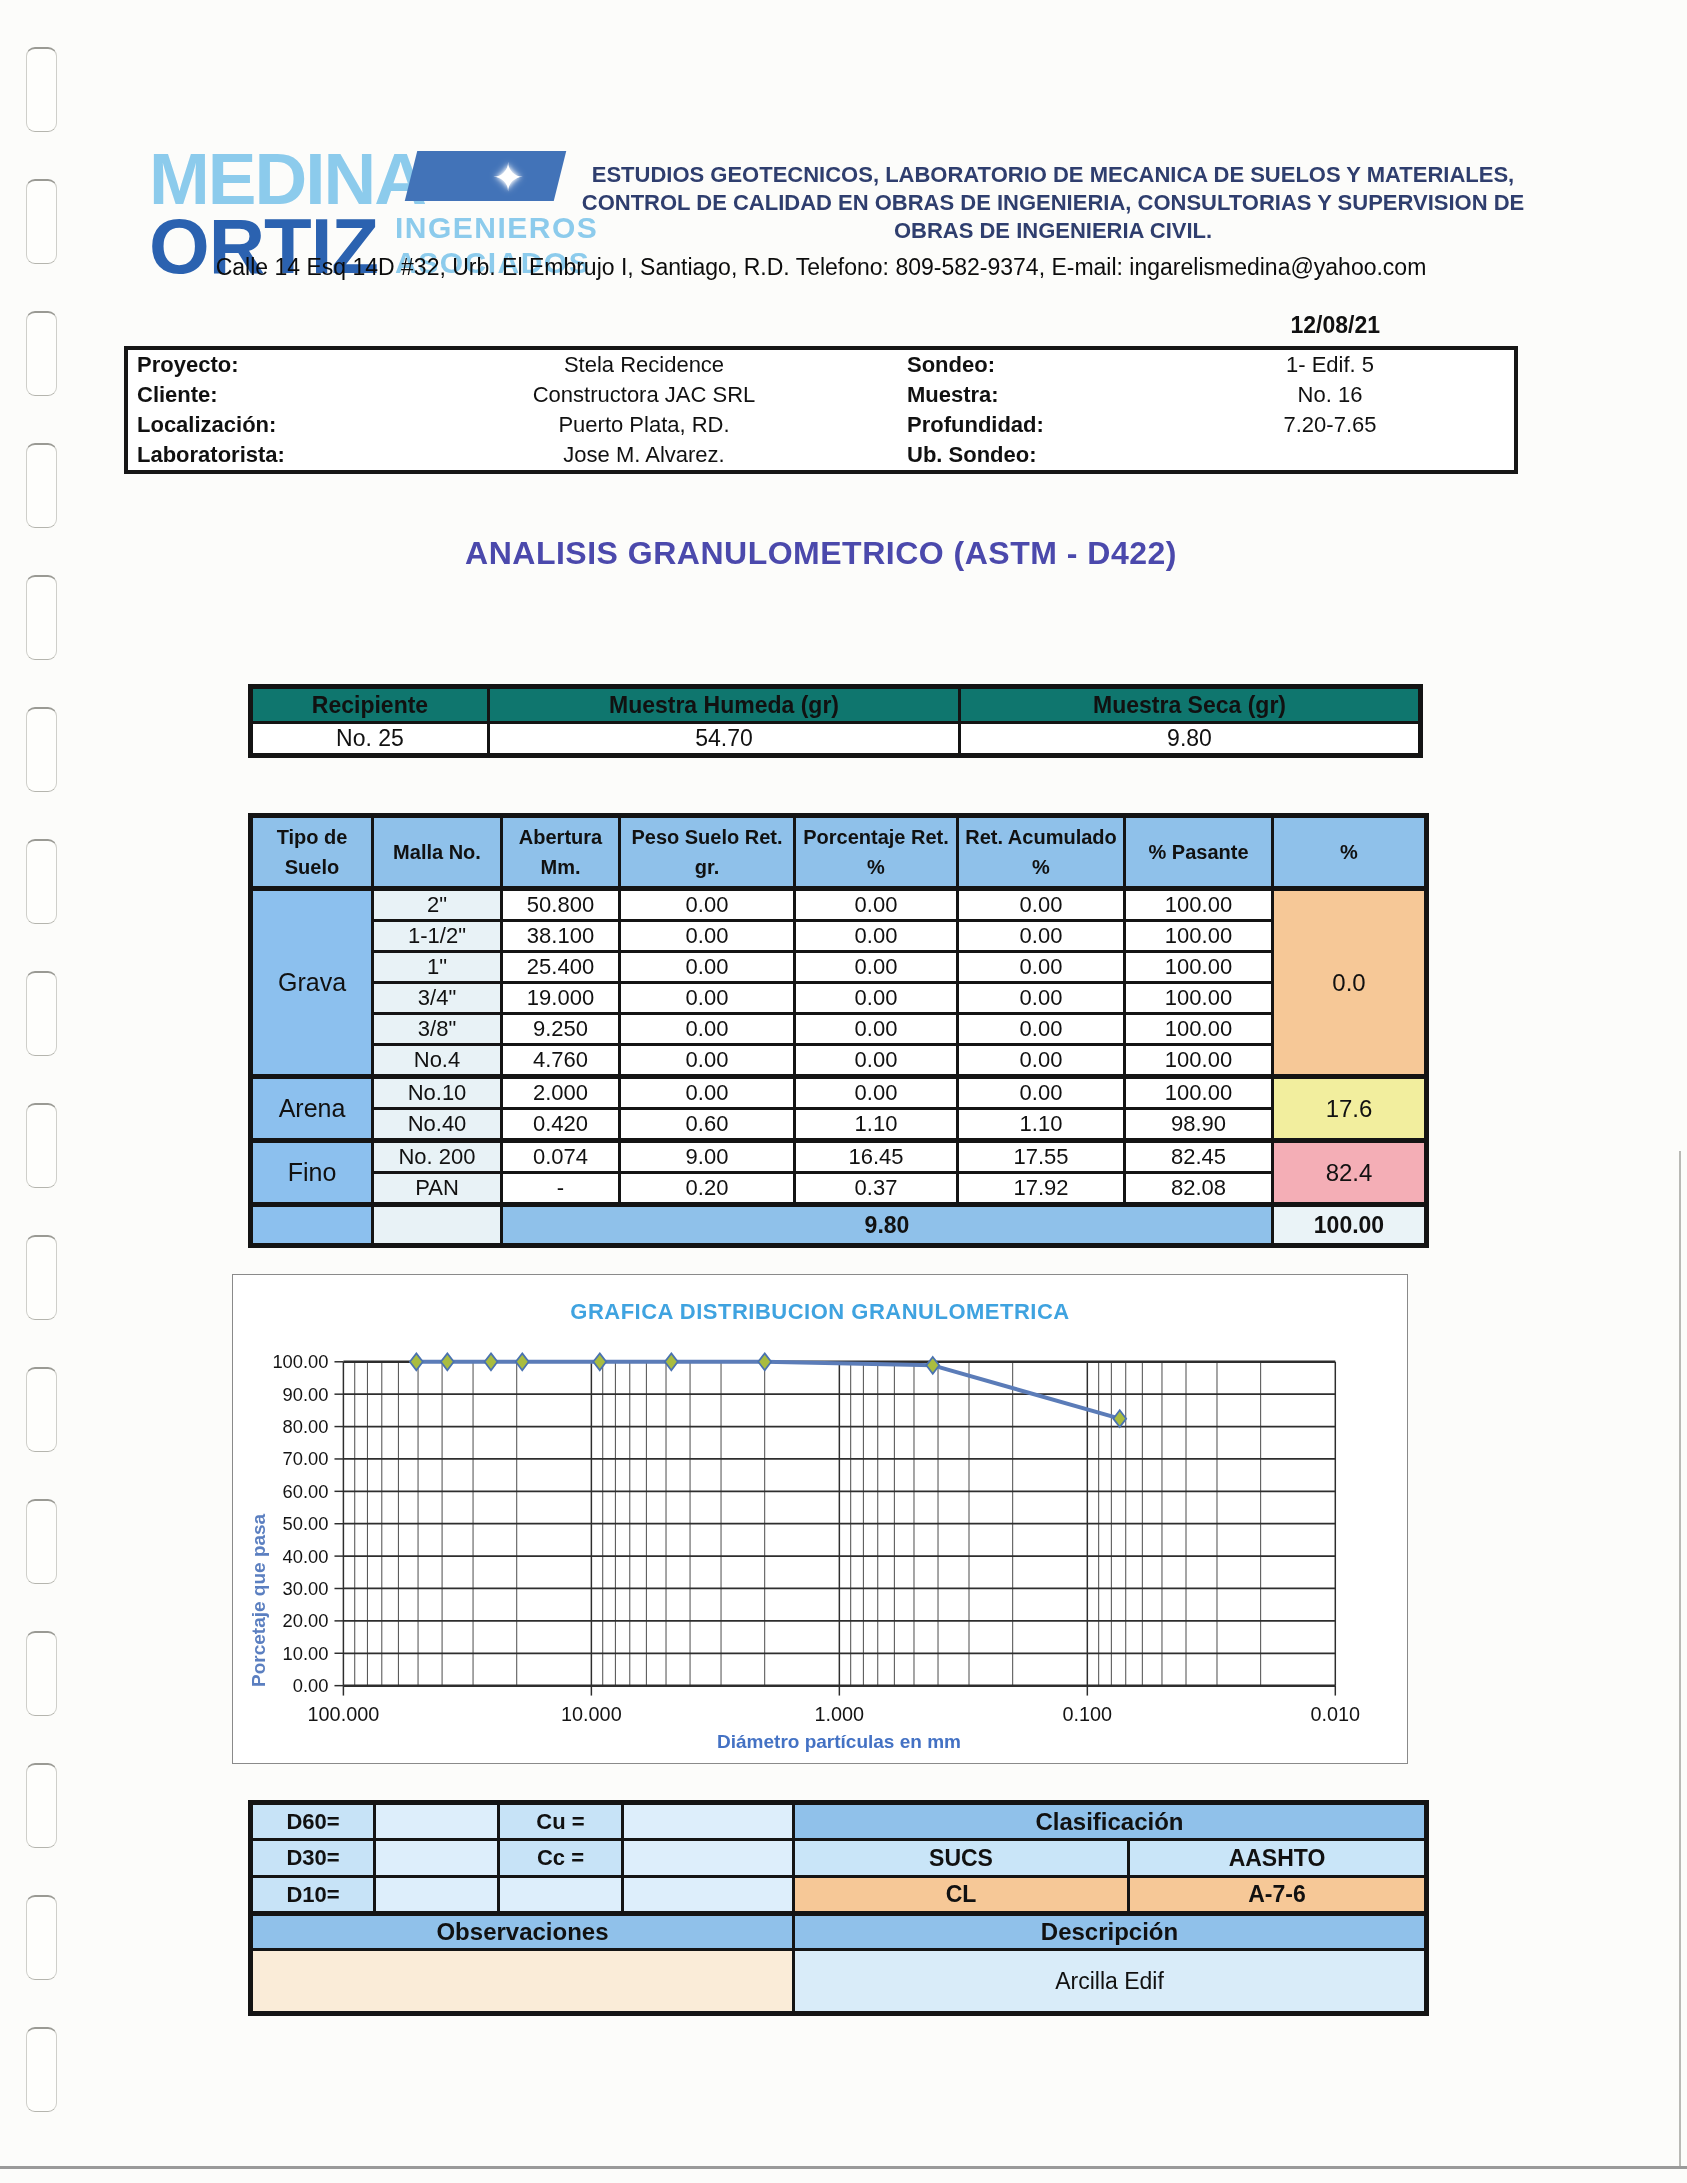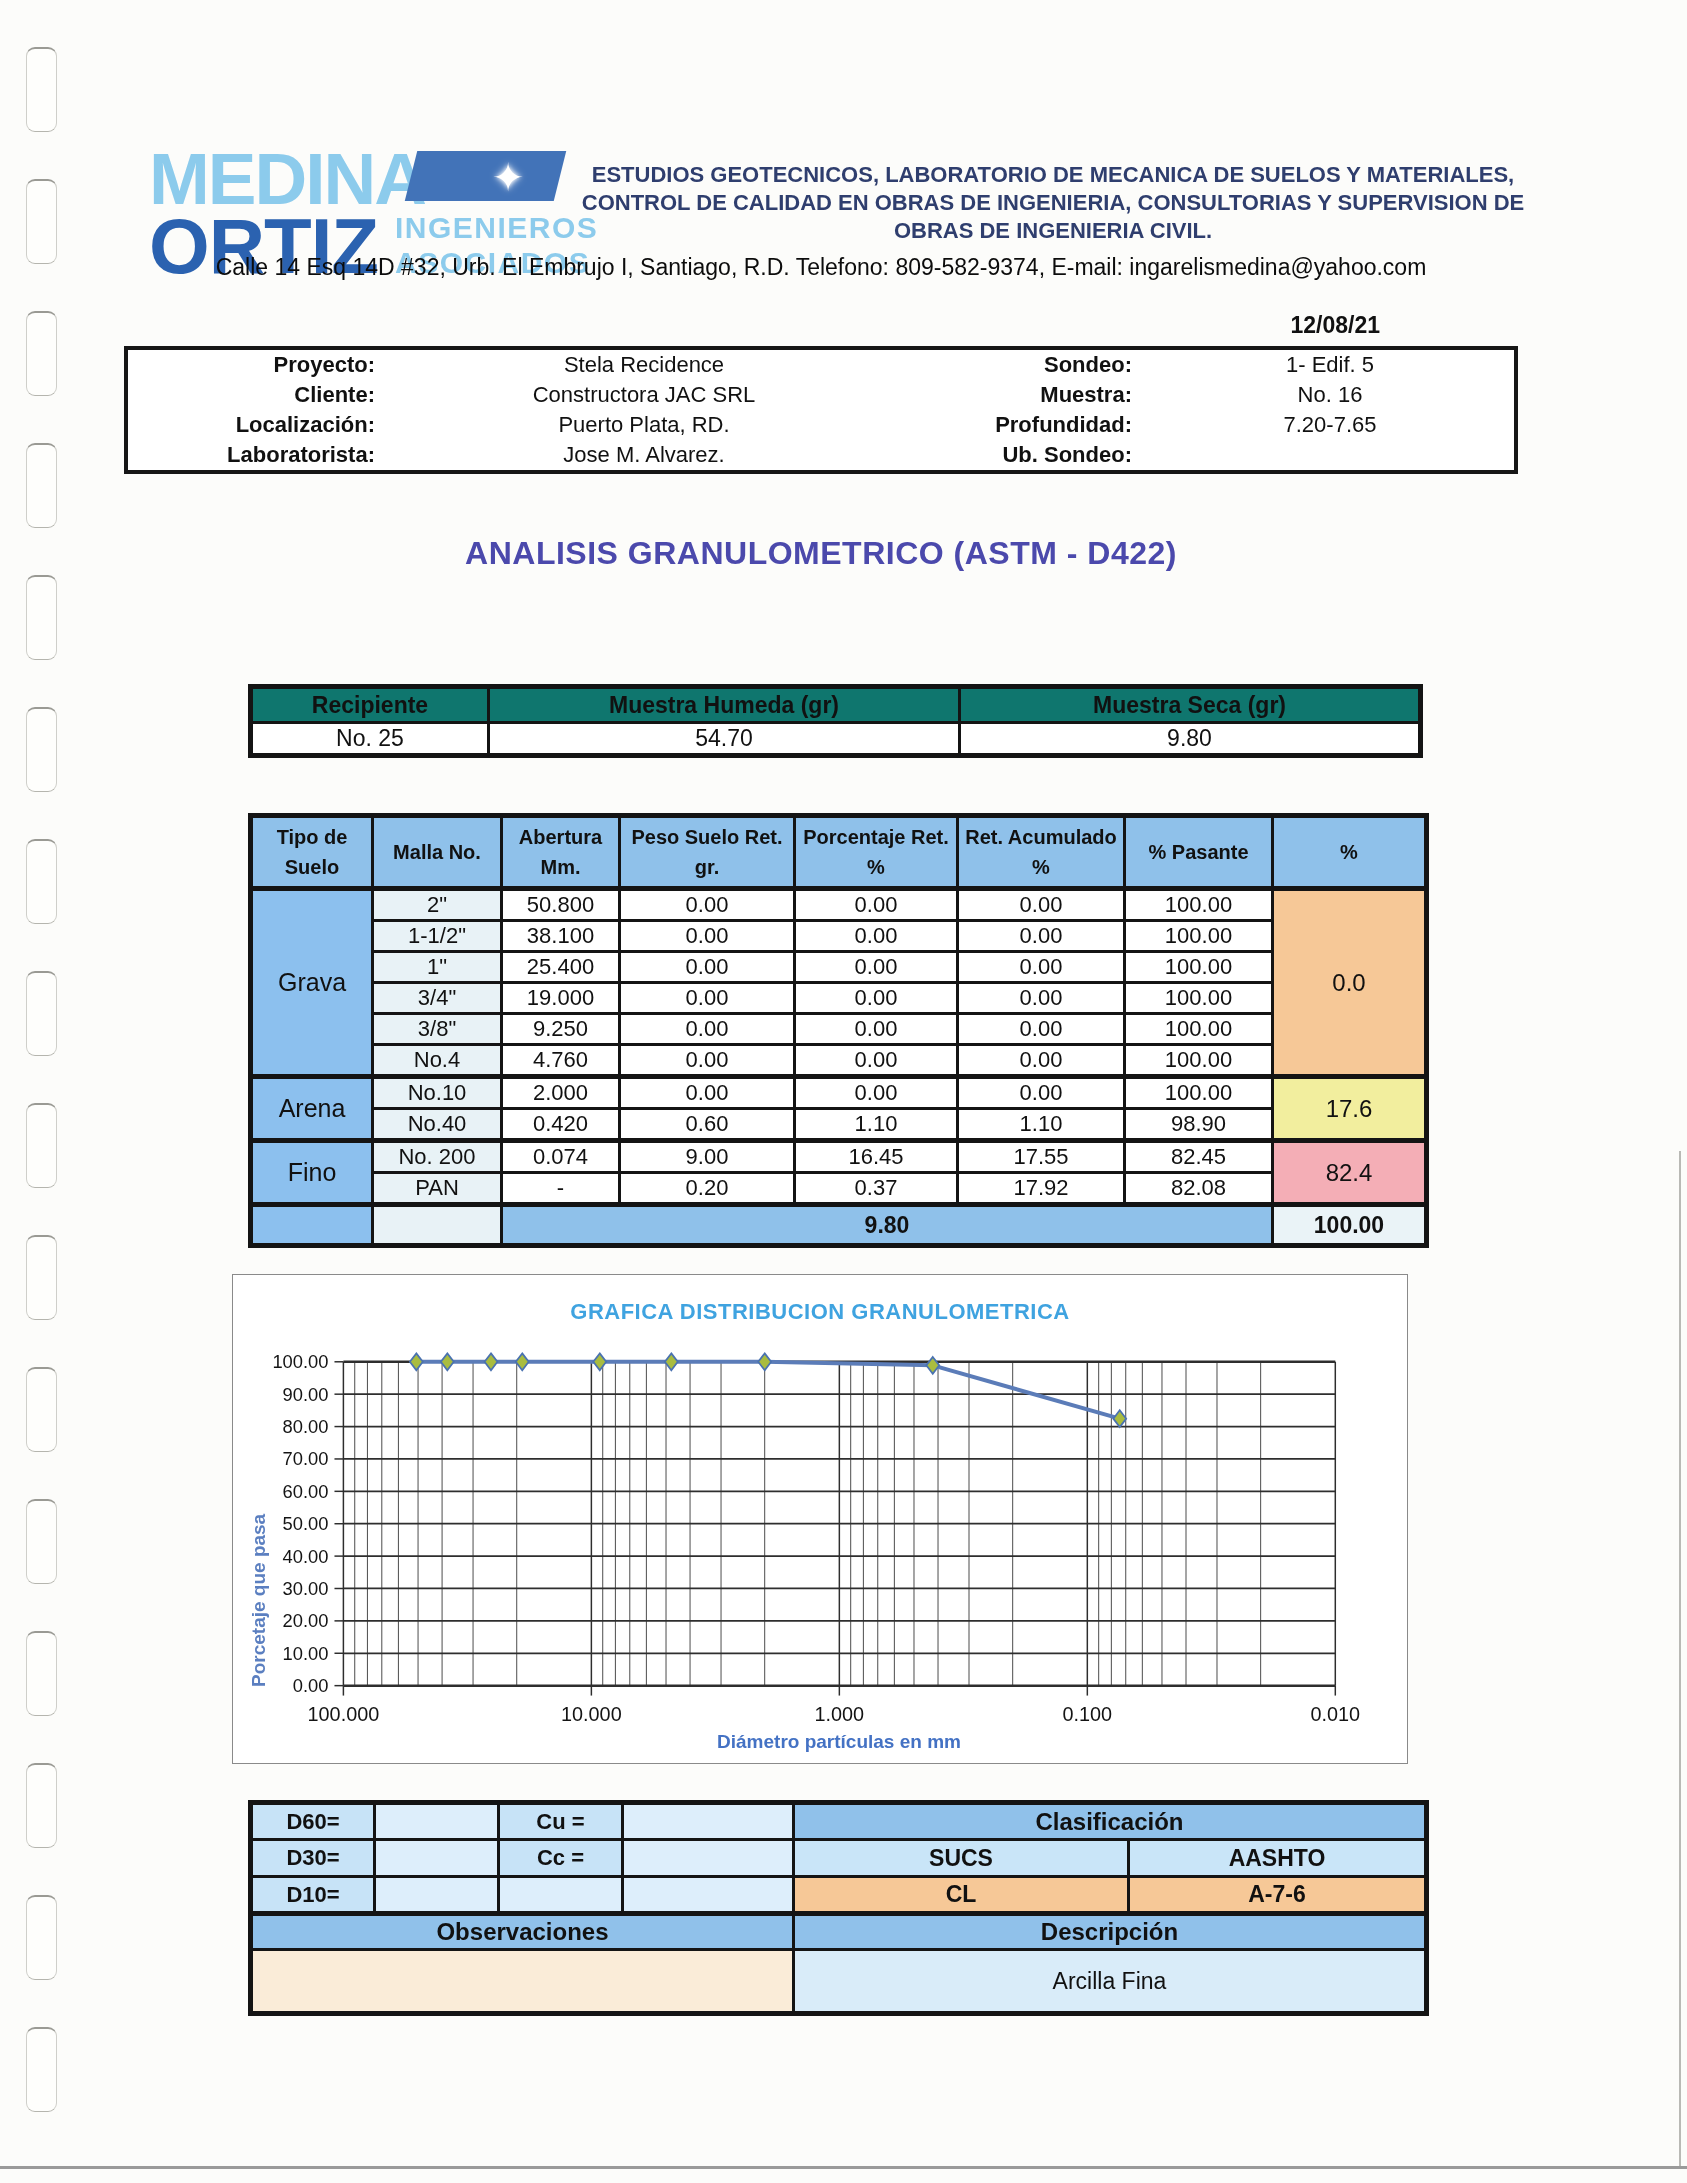--- a/index.html
+++ b/index.html
@@ -20,21 +20,21 @@
   .logo-ortiz{font-size:78px;font-weight:800;color:#2b62b0;letter-spacing:-1px;line-height:0.95;}
   .logo-div{width:2.5px;background:#8ccbec;margin:4px 9px 2px 8px;}
   .logo-sub{display:flex;flex-direction:column;justify-content:center;color:#8ccbec;font-size:30px;font-weight:600;letter-spacing:1.5px;line-height:1.15;}
 
   .company-desc{position:absolute;left:578px;top:161px;width:950px;text-align:center;font-size:22px;font-weight:700;color:#2f3e6e;line-height:1.28;}
   .address{position:absolute;left:124px;top:254px;width:1394px;text-align:center;font-size:23px;color:#0c0c0c;font-weight:500;}
   .doc-date{position:absolute;left:1211px;top:312px;width:169px;text-align:right;font-size:23px;font-weight:700;}
 
   
   .info-table{position:absolute;left:124px;top:346px;width:1394px;height:128px;border:4.5px solid #161616;box-sizing:border-box;display:grid;grid-template-columns:251px 519px 238px 377px;grid-auto-rows:1fr;align-items:center;background:#fff;}
-  .info-label{font-weight:700;font-size:22px;text-align:right;padding-right:4px;}
+  .info-label{font-weight:700;font-size:22px;text-align:left;padding-right:4px;padding-left:9px;}
   .info-value{font-size:22px;padding-left:11px;text-align:center;}
 
   .doc-title{position:absolute;left:124px;top:535px;width:1394px;text-align:center;font-size:32px;font-weight:800;color:#4b49ac;letter-spacing:0.5px;}
 
   table{border-collapse:collapse;table-layout:fixed;}
   td,th{box-sizing:border-box;overflow:hidden;}
 
   
   .sample-table{position:absolute;left:248px;top:684px;width:1171px;border:5px solid #141414;}
   .sample-table th{border:3px solid #141414;background:#0f766e;height:36px;font-size:23px;font-weight:700;}
@@ -449,21 +449,21 @@
         <td class="rval"></td>
         <td class="sucs-v">CL</td>
         <td class="aashto-v">A-7-6</td>
       </tr>
       <tr class="obs-row">
         <td colspan="4">Observaciones</td>
         <td colspan="2">Descripción</td>
       </tr>
       <tr class="body-row">
         <td class="obs-b" colspan="4"></td>
-        <td class="desc-b" colspan="2">Arcilla Fina</td>
+        <td class="desc-b" colspan="2">Arcilla Edif</td>
       </tr>
     </tbody>
   </table>
 
   <div class="scan-bottom-line"></div>
   <div class="scan-right-line"></div>
 </div>
 
 
 </body></html>

